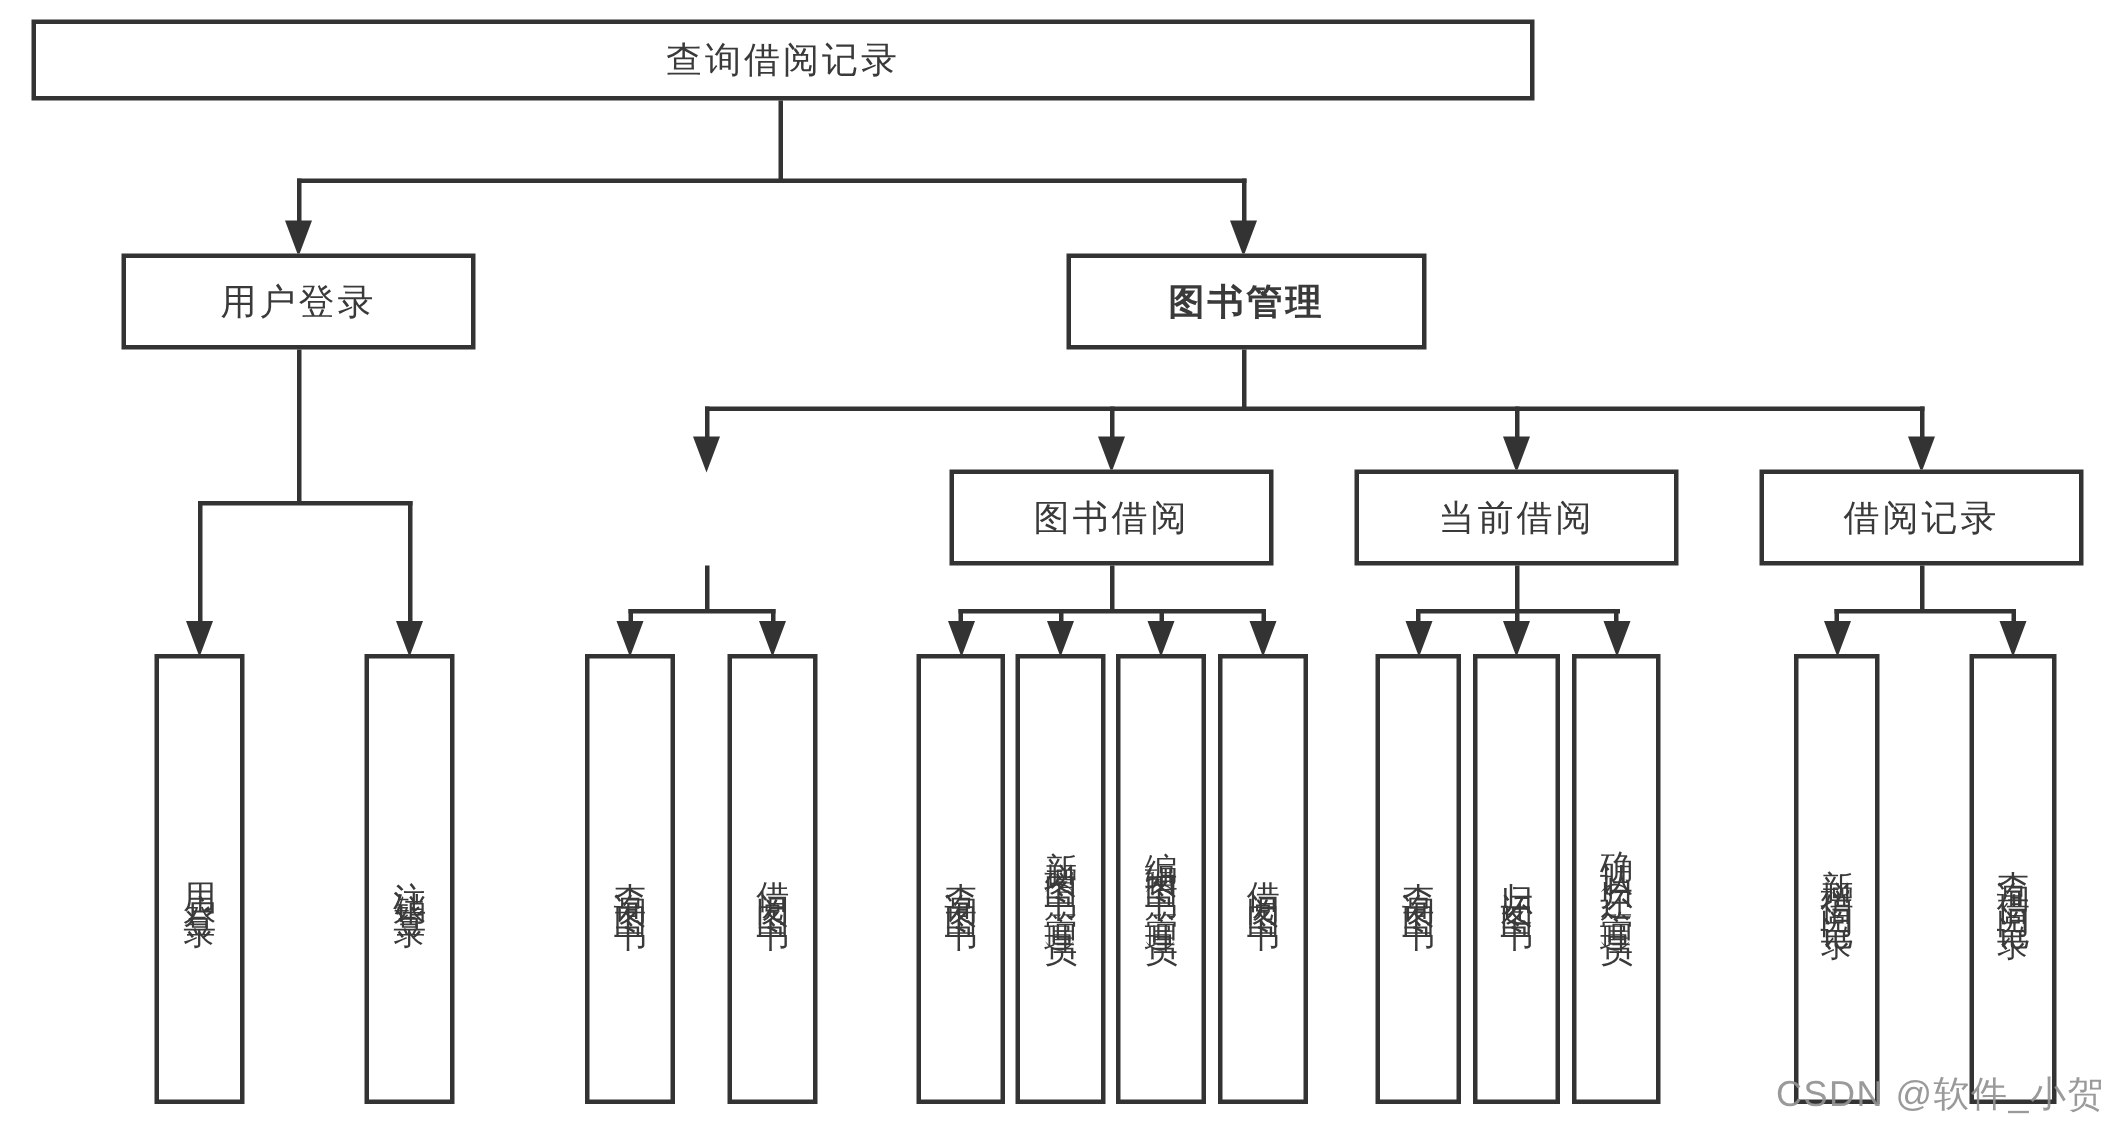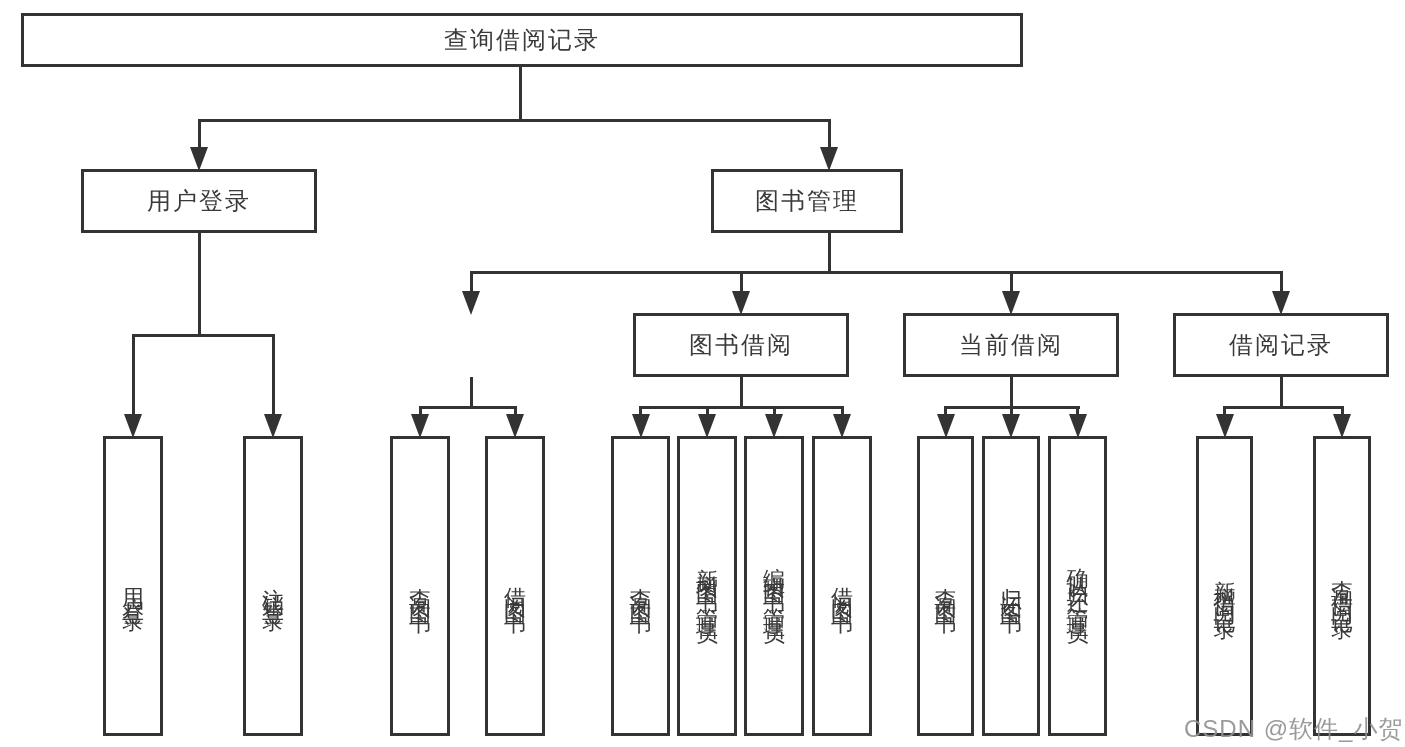--- a/index.html
+++ b/index.html
@@ -37,21 +37,21 @@
   <div class="hbox" style="left:21px; top:13px; width:1002px; height:54px;">查询借阅记录</div>
 
   <div class="ln" style="left:519px; top:67px; width:3px; height:55px;"></div>
   <div class="ln" style="left:197.5px; top:119px; width:633px; height:3px;"></div>
   <div class="ln" style="left:197.5px; top:119px; width:3px; height:32px;"></div>
   <div class="ar" style="left:190px; top:147px;"></div>
   <div class="ln" style="left:827.5px; top:119px; width:3px; height:32px;"></div>
   <div class="ar" style="left:820px; top:147px;"></div>
 
   <div class="hbox" style="left:81px; top:169px; width:236px; height:64px;">用户登录</div>
-  <div class="hbox" style="left:711px; top:169px; width:192px; height:64px;">图书管理</div>
+  <div class="hbox" style="left:711px; top:169px; width:240px; height:64px;font-weight:bold;">图书管理</div>
 
   <div class="ln" style="left:197.5px; top:233px; width:3px; height:103px;"></div>
   <div class="ln" style="left:131.5px; top:334px; width:143px; height:3px;"></div>
   <div class="ln" style="left:131.5px; top:334px; width:3px; height:86px;"></div>
   <div class="ar" style="left:124px; top:414px;"></div>
   <div class="ln" style="left:271.5px; top:334px; width:3px; height:86px;"></div>
   <div class="ar" style="left:264px; top:414px;"></div>
 
   <div class="ln" style="left:827.5px; top:233px; width:3px; height:41px;"></div>
   <div class="ln" style="left:469.5px; top:271px; width:813px; height:3px;"></div>

